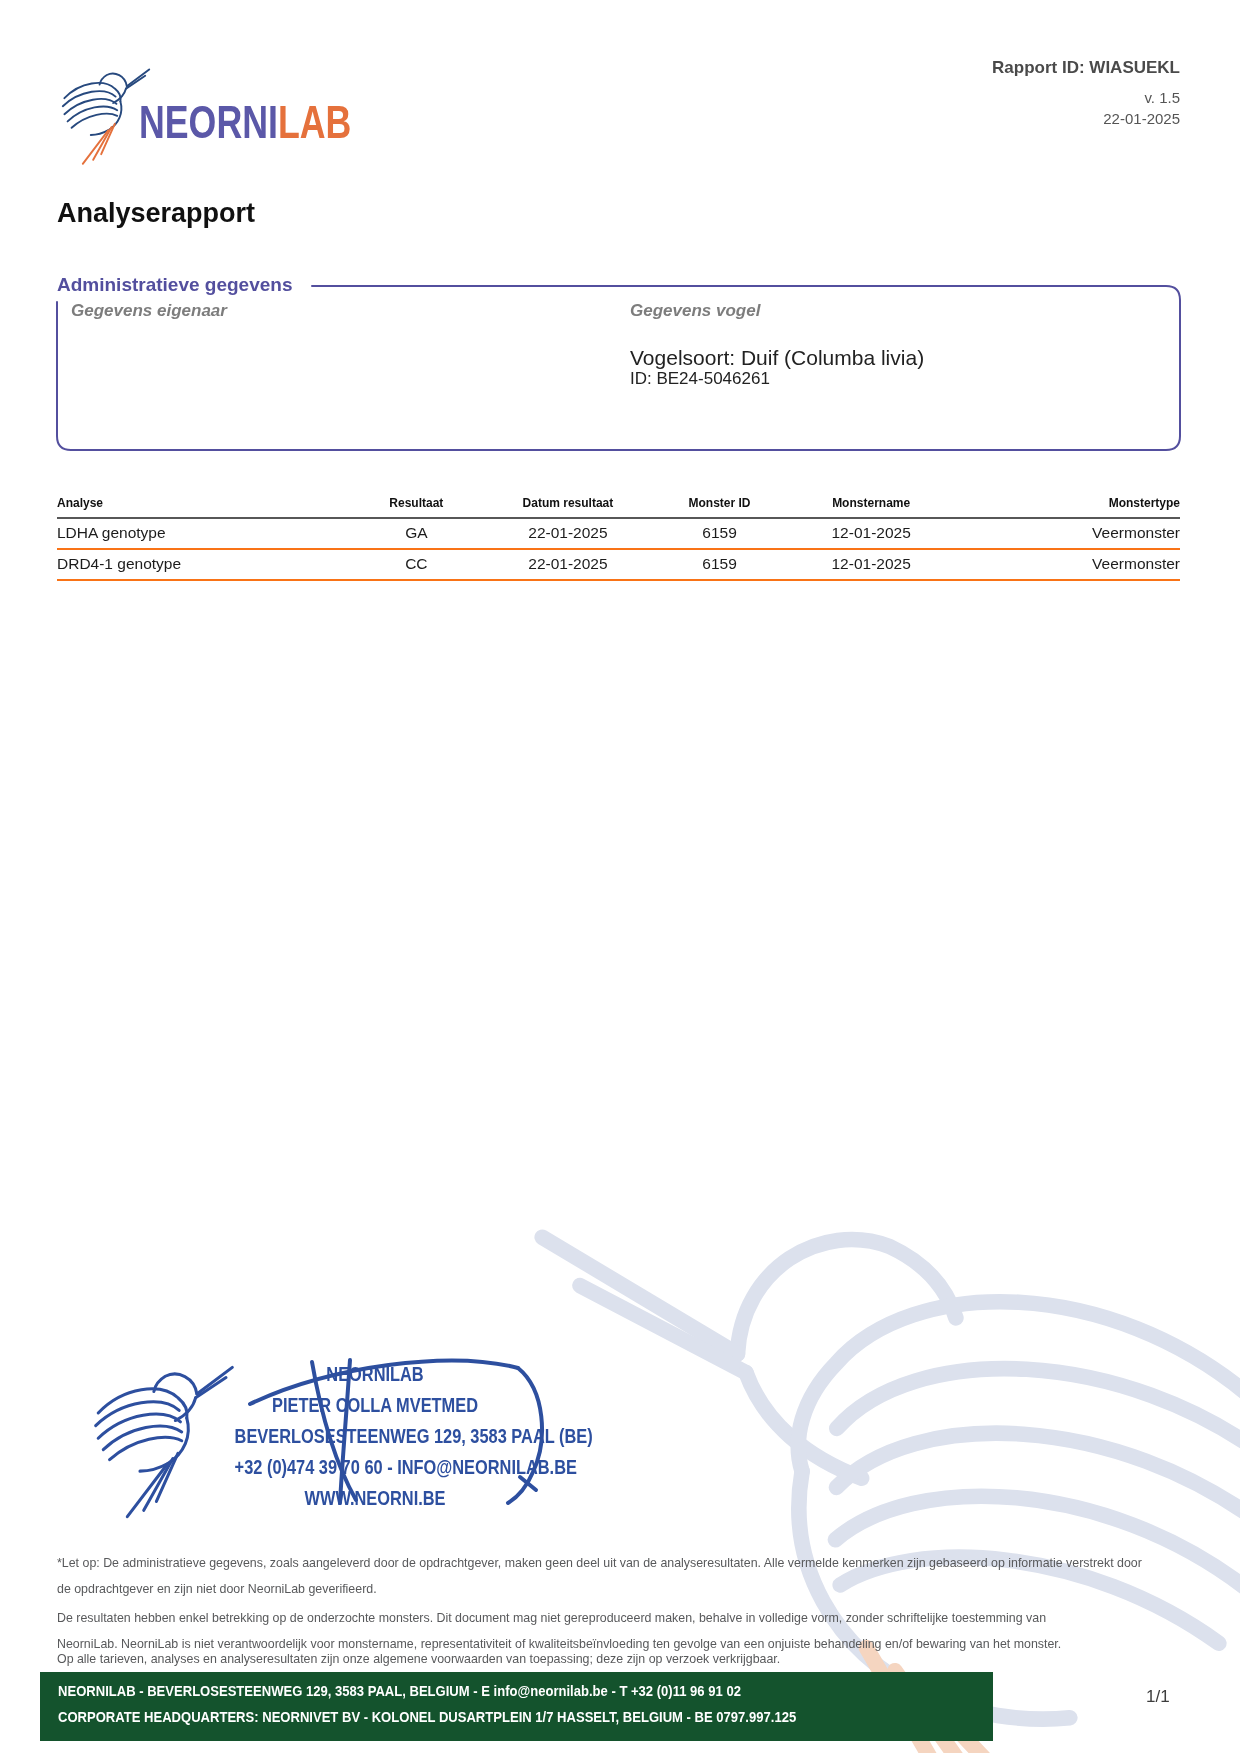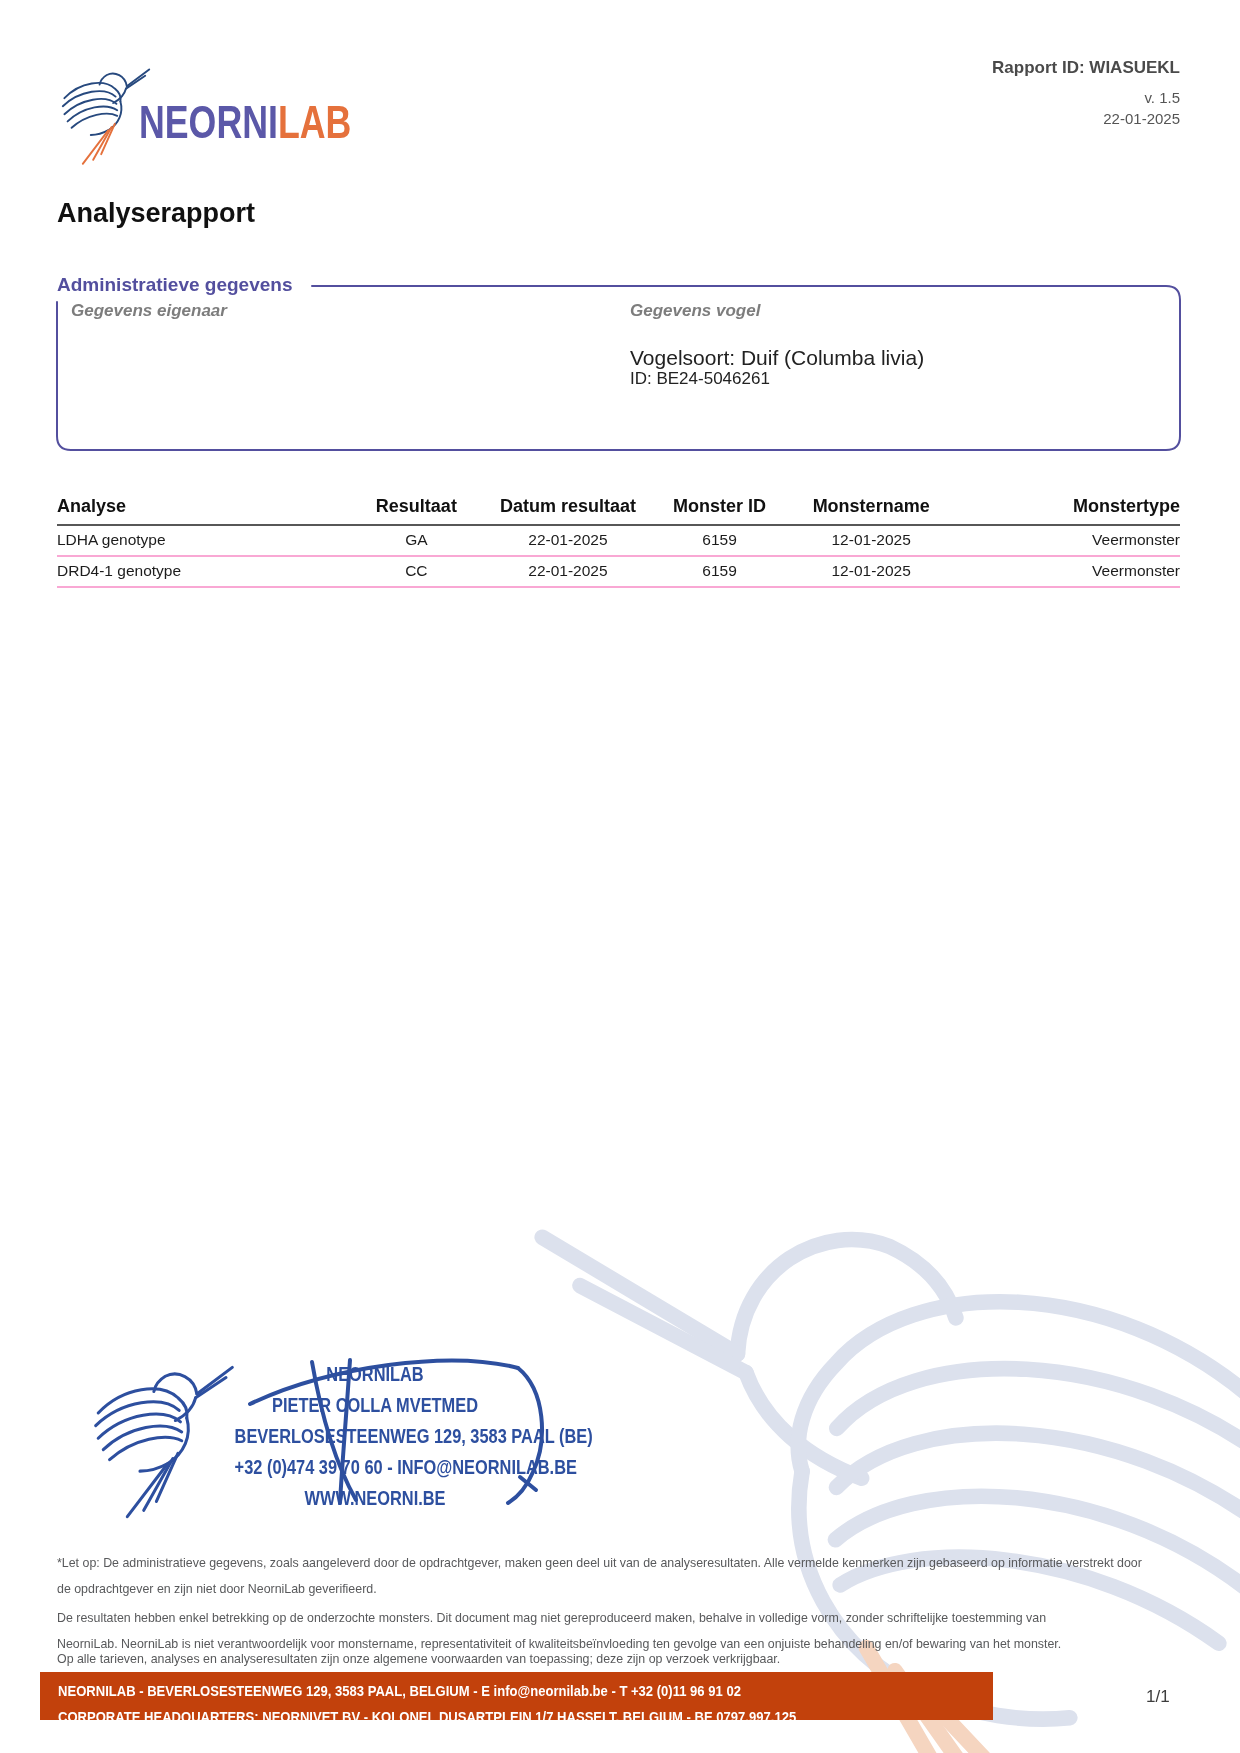--- a/index.html
+++ b/index.html
@@ -23,40 +23,40 @@
   .doc-title{top:198px;left:57px;font-size:27px;font-weight:700;color:#111;}
   .section-heading{top:274px;left:57px;font-size:19px;font-weight:700;color:#534f9e;}
   .owner-label,.bird-label{font-size:17px;font-weight:700;color:#7d7d7d;font-style:italic;}
   .owner-label{top:301px;left:71px;}
   .bird-label{top:301px;left:630px;}
   .bird-species{top:346px;left:630px;font-size:21px;color:#222;}
   .bird-id{top:369px;left:630px;font-size:17px;color:#222;}
   
   .results{top:496px;left:57px;width:1123px;}
   table{border-collapse:collapse;width:100%;table-layout:fixed;}
-  th{font-size:18px;font-weight:700;color:#111;padding:0 0 7px 0;border-bottom:2px solid #575757;}
-  td{font-size:15.5px;color:#1c1c1c;padding:5px 0 6px 0;border-bottom:2px solid #f9a8d4;}
+  th{font-size:12px;font-weight:700;color:#111;padding:0 0 7px 0;border-bottom:2px solid #575757;}
+  td{font-size:15.5px;color:#1c1c1c;padding:5px 0 6px 0;border-bottom:2px solid #f97316;}
   .c-analyse{width:26%;text-align:left;}
   .c-resultaat{width:12%;text-align:center;}
   .c-datum{width:15%;text-align:center;}
   .c-monsterid{width:12%;text-align:center;}
   .c-monstername{width:15%;text-align:center;}
   .c-monstertype{width:20%;text-align:right;}
   
   .stamp-text{
     top:1358px;left:195px;width:360px;text-align:center;color:#2d4f9f;
     font-weight:700;font-size:21px;line-height:31px;white-space:nowrap;
     transform:scaleX(0.78);transform-origin:center top;
   }
   
   .footnote{left:57px;font-size:12.4px;color:#58595b;white-space:nowrap;}
   .fn1{top:1556px;} .fn2{top:1582px;} .fn3{top:1611px;} .fn4{top:1637px;} .fn5{top:1652px;}
   
   .footer-bar{
-    top:1672px;left:40px;width:953px;height:48px;background:#c2410c;z-index:3;
+    top:1672px;left:40px;width:953px;height:69px;background:#14532d;z-index:3;
   }
   .footer-line{
     position:absolute;left:18px;color:#fff;font-weight:700;font-size:14.5px;white-space:nowrap;
     transform:scaleX(0.9);transform-origin:left top;
   }
   .footer-line-1{top:11px;}
   .footer-line-2{top:37px;}
   .page-number{top:1687px;left:1146px;font-size:17px;color:#3d3d3d;z-index:3;}
   
   .wm{z-index:0;}

